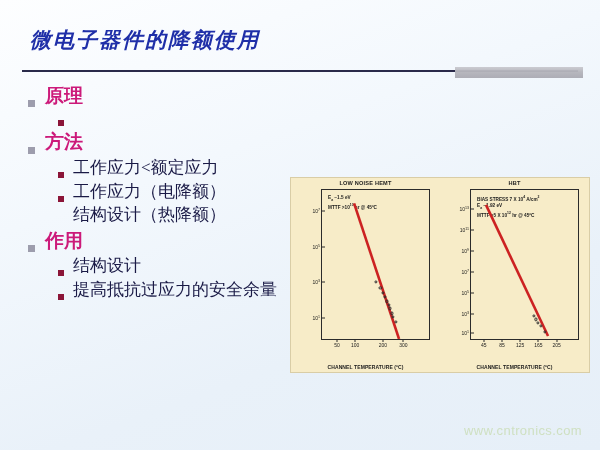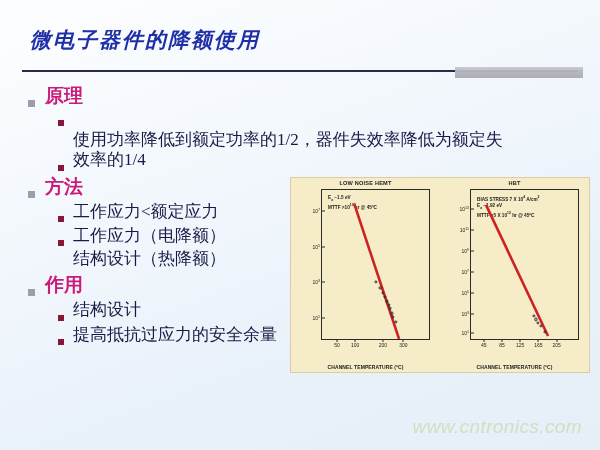--- a/index.html
+++ b/index.html
@@ -246,47 +246,42 @@
     box-sizing: border-box;
     transform: translate(-50%, -50%);
   }
 
   
   .watermark {
     position: absolute;
     right: 18px;
     bottom: 12px;
     font-family: "Liberation Sans", "DejaVu Sans", sans-serif;
-    font-size: 19px;
+    font-size: 13px;
     color: #cfe0c2;
     letter-spacing: .4px;
-    font-style: italic;
   }
 </style>
 </head>
 <body>
 
 <div id="slide">
 
   <div class="title">微电子器件的降额使用</div>
   <div class="title-rule"></div>
   <div class="title-bar-accent"></div>
 
   <div class="outline">
 
     <div class="row lvl1">
       <span class="bullet"></span>
       <span class="txt">原理</span>
     </div>
     <div class="row lvl2">
       <span class="bullet"></span>
-    </div>
-    <div class="row lvl2 wrap">
-      <span class="bullet"></span>
-      <span class="txt">使用功率降低到额定功率的1/2，器件失效率降低为额定失效率的1/4</span>
     </div>
 
     <div class="row lvl1">
       <span class="bullet"></span>
       <span class="txt">方法</span>
     </div>
     <div class="row lvl2">
       <span class="bullet"></span>
       <span class="txt">工作应力&lt;额定应力</span>
     </div>

